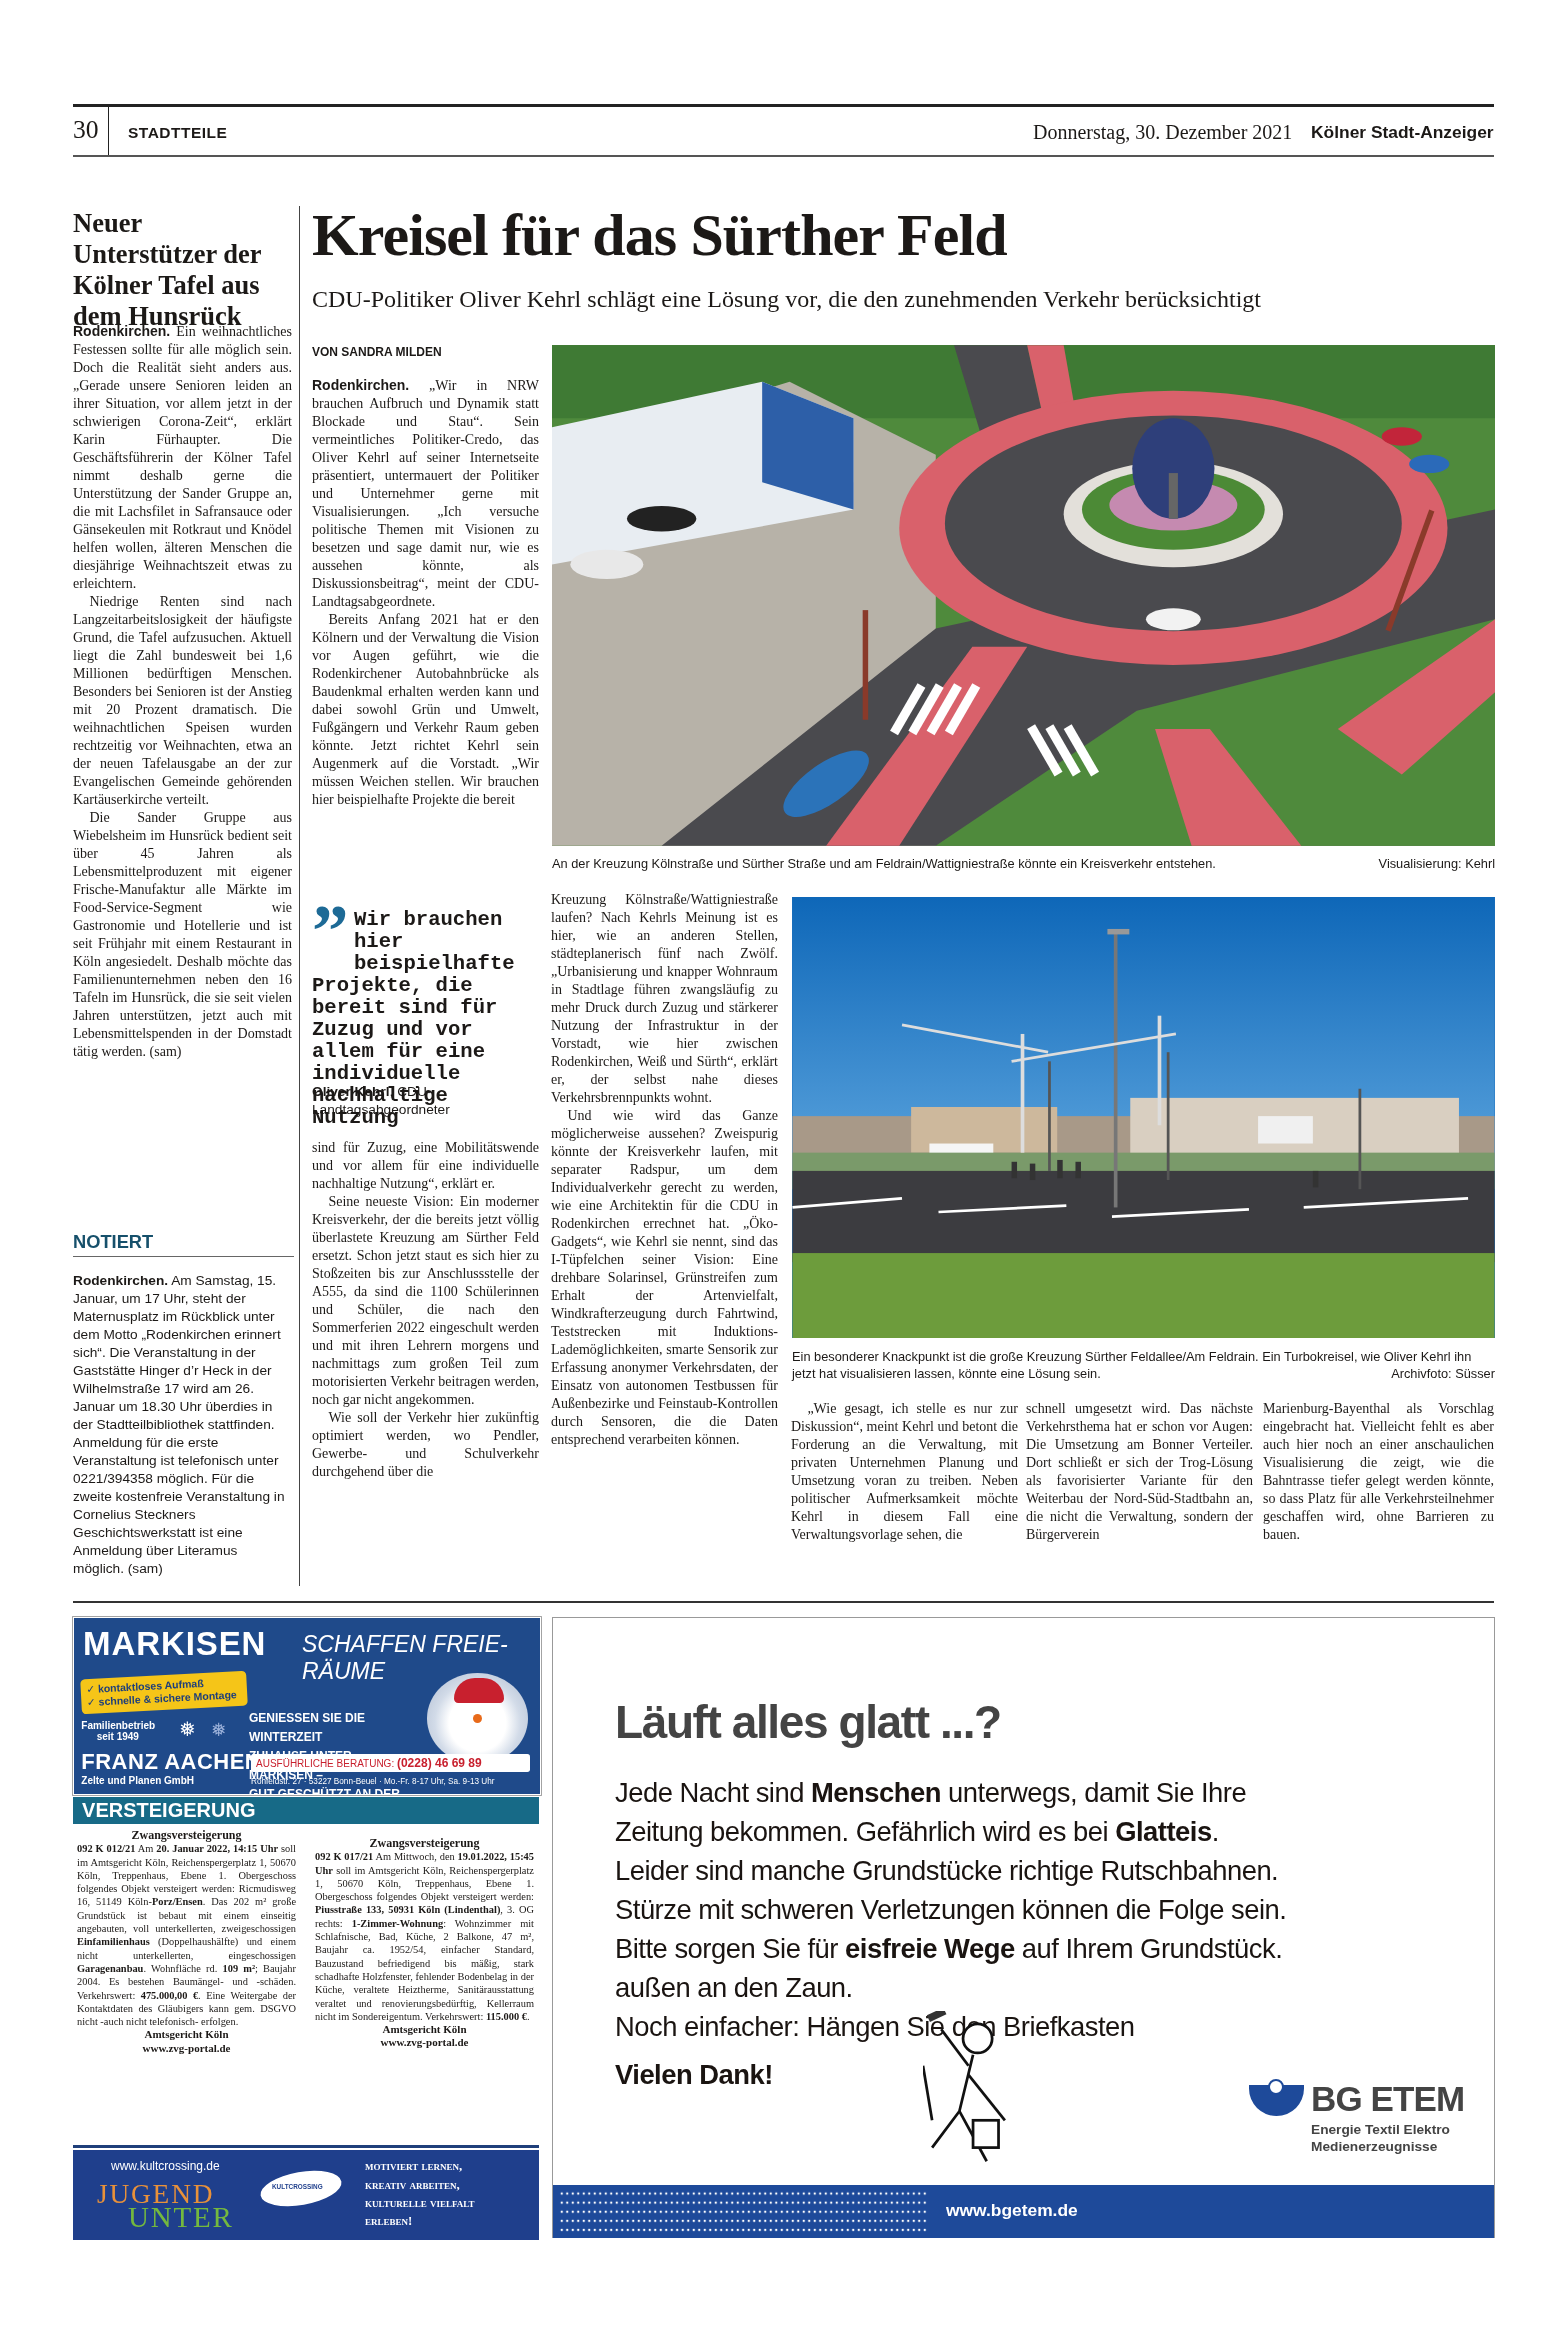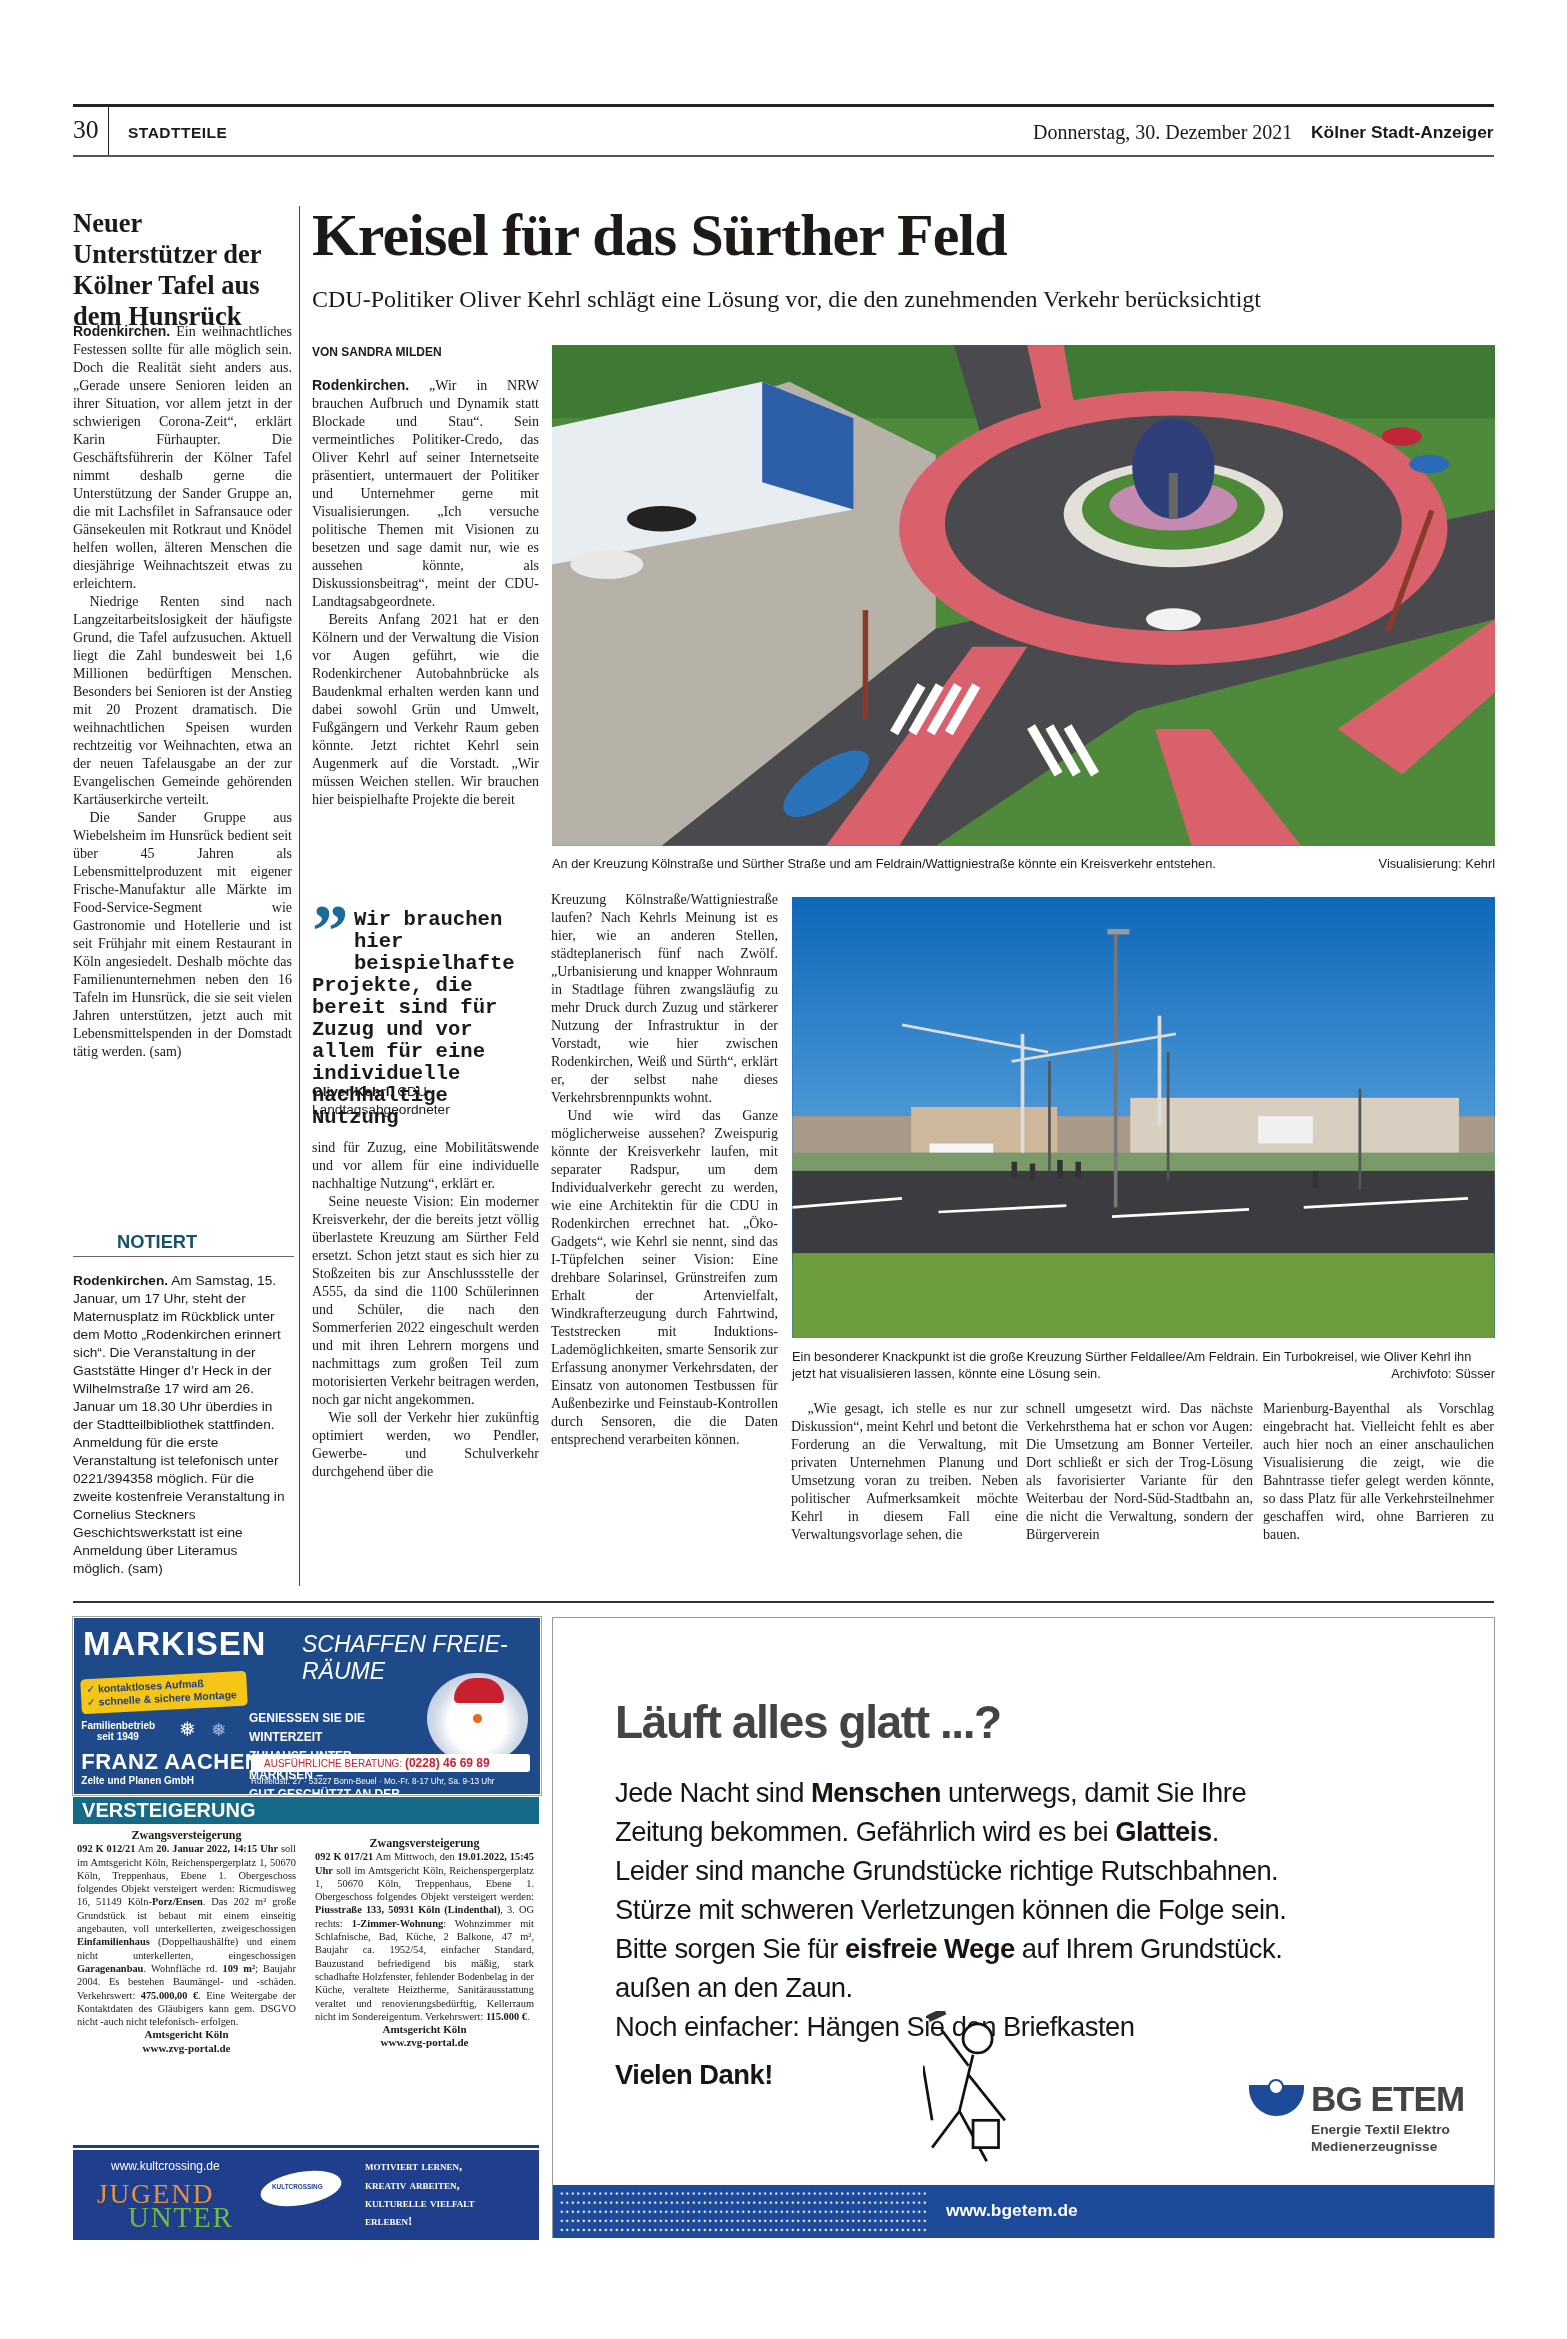--- a/index.html
+++ b/index.html
@@ -16,21 +16,21 @@
   .pageno{left:73px;top:115px;font-size:25.6px;font-family:"Liberation Serif",serif;}
   .section{left:128px;top:124px;font-size:15.5px;font-weight:bold;letter-spacing:0.5px;}
   .dateline{left:1033px;top:121px;font-size:20px;}
   .paper{left:1311px;top:122px;font-size:17.4px;font-weight:bold;}
   
   .lcol{left:73px;width:219px;}
   .lhead{top:208px;font-size:26.5px;font-weight:bold;line-height:31px;}
   .ltext{top:322px;font-size:14px;line-height:18px;}
   .ltext .lead,.ntext .lead{font-family:"Liberation Sans",sans-serif;font-weight:bold;}
   .indent{text-indent:16.4px;}
-  .notiert{top:1231px;font-size:18.3px;font-weight:bold;color:#16506b;margin-left:44px;}
+  .notiert{top:1231px;font-size:18.3px;font-weight:bold;color:#16506b;}
   .notiert-line{left:73px;top:1256px;width:221px;height:0.9px;background:#666;}
   .ntext{top:1272px;font-size:13.7px;line-height:18px;}
   .col-sep{left:299px;top:206px;width:0.9px;height:1380px;background:#444;}
   
   .title{left:312px;top:201px;font-size:60px;font-weight:bold;letter-spacing:-0.9px;}
   .subtitle{left:312px;top:286px;font-size:24px;}
   .byline{left:312px;top:345px;font-size:12px;font-weight:bold;}
   .mcol2{left:312px;width:227px;}
   .mtext1{top:376px;font-size:14px;line-height:18px;}
   .quote{left:312px;top:909px;width:228px;}
@@ -229,21 +229,21 @@
   </div>
   <div class="abs" style="left:353px;top:55px;width:101px;height:91px;border-radius:50%;background:radial-gradient(circle at 50% 55%,#fff 0 40%,#d2dbe8 60%,#a8b6cc 100%);">
     <div class="abs" style="left:27.4px;top:4.6px;width:50px;height:25.6px;background:#c8202e;border-radius:27.4px 27.4px 5.5px 5.5px;"></div>
     <div class="abs" style="left:46px;top:41px;width:9.1px;height:9.1px;background:#e86a1a;border-radius:50%;"></div>
   </div>
   <div class="abs sans" style="left:7.3px;top:102px;font-size:10px;color:#fff;font-weight:bold;line-height:11px;width:73px;text-align:center;">Familienbetrieb seit 1949</div>
   <div class="abs" style="left:105px;top:99px;color:#fff;font-size:20px;">❅</div>
   <div class="abs" style="left:137px;top:101px;color:#9fb4dc;font-size:18.3px;">❅</div>
   <div class="abs sans" style="left:7.3px;top:131px;font-size:22px;font-weight:900;color:#fff;letter-spacing:0.5px;">FRANZ AACHEN</div>
   <div class="abs sans" style="left:7.3px;top:157px;font-size:10px;color:#fff;font-weight:bold;">Zelte und Planen GmbH</div>
-  <div class="abs sans" style="left:177px;top:136px;width:279px;height:18.3px;background:#fff;border-radius:2.7px;font-size:10px;line-height:18.3px;padding-left:13px;box-sizing:border-box;color:#c8202e;">
+  <div class="abs sans" style="left:177px;top:136px;width:279px;height:18.3px;background:#fff;border-radius:2.7px;font-size:10px;line-height:18.3px;padding-left:5px;box-sizing:border-box;color:#c8202e;">
     <span>AUSFÜHRLICHE BERATUNG:</span>
     <b style="font-size:12px">(0228) 46 69 89</b>
   </div>
   <div class="abs sans" style="left:177px;top:159px;font-size:8.2px;color:#fff;">Röhfeldstr. 27 · 53227 Bonn-Beuel · Mo.-Fr. 8-17 Uhr, Sa. 9-13 Uhr</div>
 </div>
 
 <div class="abs vers-head sans">VERSTEIGERUNG</div>
 <div class="abs vers-col serif" style="left:77px;top:1829px;">
   <div class="c" style="font-size:12px">Zwangsversteigerung</div>
   <b>092 K 012/21</b><span> Am </span><b>20. Januar 2022, 14:15 Uhr</b><span> soll im Amtsgericht Köln, Reichenspergerplatz 1, 50670 Köln, Treppenhaus, Ebene 1. Obergeschoss folgendes Objekt versteigert werden: Ricmudisweg 16, 51149 Köln-</span><b>Porz/Ensen</b><span>. Das 202 m² große Grundstück ist bebaut mit einem einseitig angebauten, voll unterkellerten, zweigeschossigen </span><b>Einfamilienhaus</b><span> (Doppelhaushälfte) und einem nicht unterkellerten, eingeschossigen </span><b>Garagenanbau</b><span>. Wohnfläche rd. </span><b>109 m²</b><span>; Baujahr 2004. Es bestehen Baumängel- und -schäden. Verkehrswert: </span><b>475.000,00 €</b><span>. Eine Weitergabe der Kontaktdaten des Gläubigers kann gem. DSGVO nicht -auch nicht telefonisch- erfolgen.</span>

